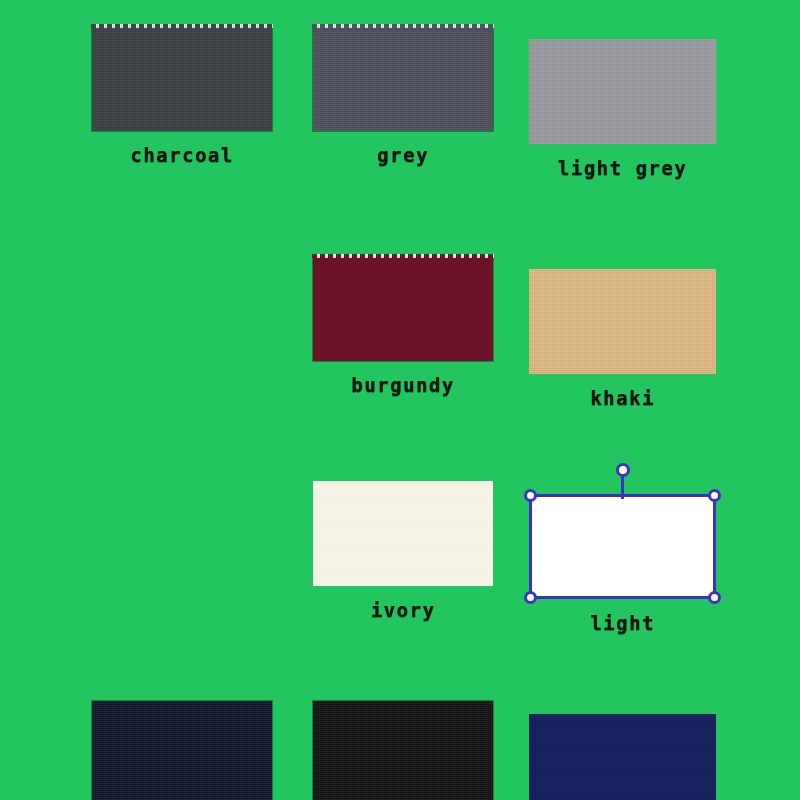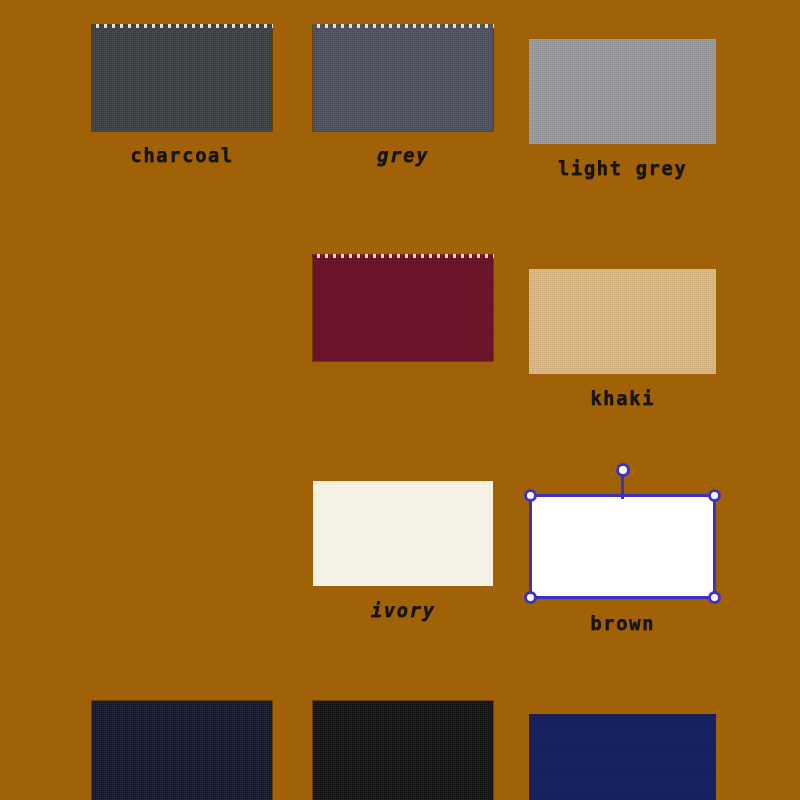--- a/index.html
+++ b/index.html
@@ -12,21 +12,21 @@
     height: 800px;
     background: #ffffff;
     font-family: "DejaVu Sans Mono", "Liberation Mono", monospace;
     overflow: hidden;
   }
 
   #swatch-board {
     position: relative;
     width: 800px;
     height: 800px;
-    background: #a16207;
+    background: #22c55e;
   }
 
   .swatch-grid {
     position: absolute;
     left: 0;
     top: 0;
     width: 800px;
     height: 800px;
     display: grid;
     grid-template-columns: 92px 180px 41px 180px 36px 187px 84px;
@@ -36,21 +36,21 @@
   .cell {
     position: relative;
   }
 
   
   .r1 { grid-row: 2; }
   .r2 { grid-row: 4; }
   .r3 { grid-row: 6; }
   .r4 { grid-row: 8; }
   .c1 { grid-column: 2; }
-  .c2 { grid-column: 4; font-style: italic; }
+  .c2 { grid-column: 4; }
   .c3 { grid-column: 6; margin-top: 13px; }
 
   .chip {
     width: 100%;
     height: 105px;
     box-sizing: border-box;
     position: relative;
   }
 
   .chip.bordered {
@@ -174,20 +174,21 @@
         <div class="weave"></div>
       </div>
       <div class="caption">light grey</div>
     </div>
 
 
     <div class="cell r2 c2">
       <div class="chip torn bordered smooth" style="background: rgb(107, 18, 40); color: rgb(107, 18, 40);">
         <div class="weave"></div>
       </div>
+      <div class="caption">burgundy</div>
     </div>
 
     <div class="cell r2 c3">
       <div class="chip" style="background: rgb(223, 184, 131); color: rgb(223, 184, 131);">
         <div class="weave"></div>
       </div>
       <div class="caption">khaki</div>
     </div>
 
 
@@ -200,21 +201,21 @@
 
     <div class="cell r3 c3">
       <div class="selection" style="border-color: rgb(59, 49, 196);">
         <div class="rotate-stem" style="background: rgb(59, 49, 196);"></div>
         <div class="rotate-knob" style="border-color: rgb(59, 49, 196);"></div>
         <div class="handle tl" style="border-color: rgb(59, 49, 196);"></div>
         <div class="handle tr" style="border-color: rgb(59, 49, 196);"></div>
         <div class="handle bl" style="border-color: rgb(59, 49, 196);"></div>
         <div class="handle br" style="border-color: rgb(59, 49, 196);"></div>
       </div>
-      <div class="caption">brown</div>
+      <div class="caption">light</div>
     </div>
 
     <div class="cell r4 c1">
       <div class="chip bordered" style="background: rgb(17, 24, 44); color: rgb(17, 24, 44);">
         <div class="weave"></div>
       </div>
 
     </div>
 
     <div class="cell r4 c2">

